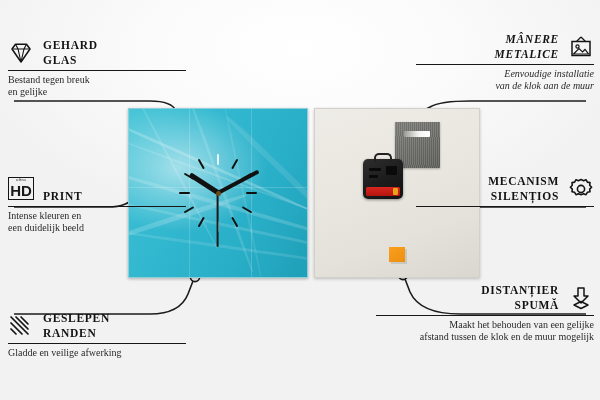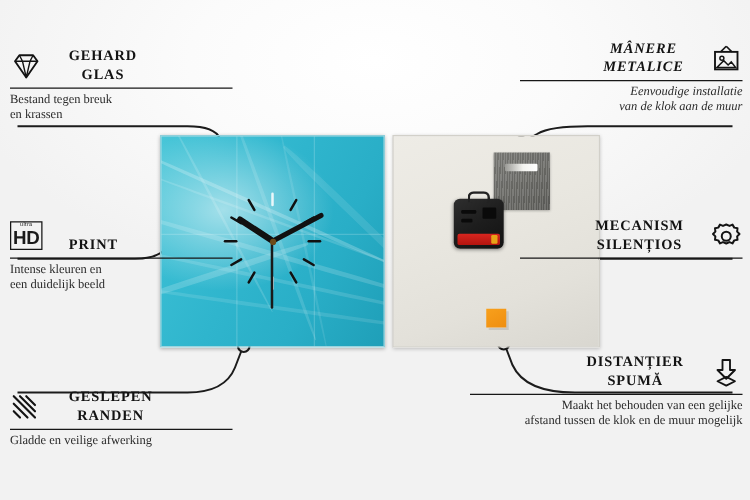--- a/index.html
+++ b/index.html
@@ -17,21 +17,21 @@
   
   .wires { position:absolute; inset:0; width:600px; height:400px; pointer-events:none; }
   .wire { fill:none; stroke:#1c1c1c; stroke-width:1.6; }
   .node { fill:#f2f2f2; stroke:#1c1c1c; stroke-width:1.7; }
 
   
   .callout { position:absolute; width:178px; }
   .callout.left  { left:8px;  text-align:left; }
   .callout.right { right:6px; text-align:right; }
 
-  .co-head { display:flex; align-items:center; gap:21px;text-align:center; }
+  .co-head { display:flex; align-items:center; gap:9px; }
   .callout.right .co-head { flex-direction:row-reverse; }
   .co-title {
     font-size:11.5px; font-weight:700; letter-spacing:.7px;
     line-height:14.5px; text-transform:uppercase; color:#131313;
   }
   .co-rule { height:0; border-top:1.4px solid #171717; margin:3px 0 3px; }
   .co-desc { font-size:10px; line-height:11.6px; color:#2a2a2a; }
 
   .ico { width:26px; height:24px; flex:0 0 26px; display:block; }
   .ico svg { display:block; width:100%; height:100%; }
@@ -209,21 +209,21 @@
             <path d="M4 8 L7.5 3.2 H18.5 L22 8 L13 21 Z" fill="none" stroke="#141414" stroke-width="1.5" stroke-linejoin="round"></path>
             <path d="M4 8 H22 M7.5 3.2 L10 8 L13 21 M18.5 3.2 L16 8 L13 21" fill="none" stroke="#141414" stroke-width="1.1"></path>
           </svg>
       </span>
       <span class="co-title">
         <span>GEHARD</span><br><span>GLAS</span>
       </span>
     </div>
     <div class="co-rule"></div>
     <div class="co-desc">
-      <span>Bestand tegen breuk</span><br><span>en krassen</span>
+      <span>Bestand tegen breuk</span><br><span>en gelijke</span>
     </div>
   </div>
 
   <div class="callout left" style="top:174px;">
     <div class="co-head">
       <span class="ico">
         <span class="hdbox">
           <span class="u">ultra</span>
           <span class="h">HD</span>
         </span>

